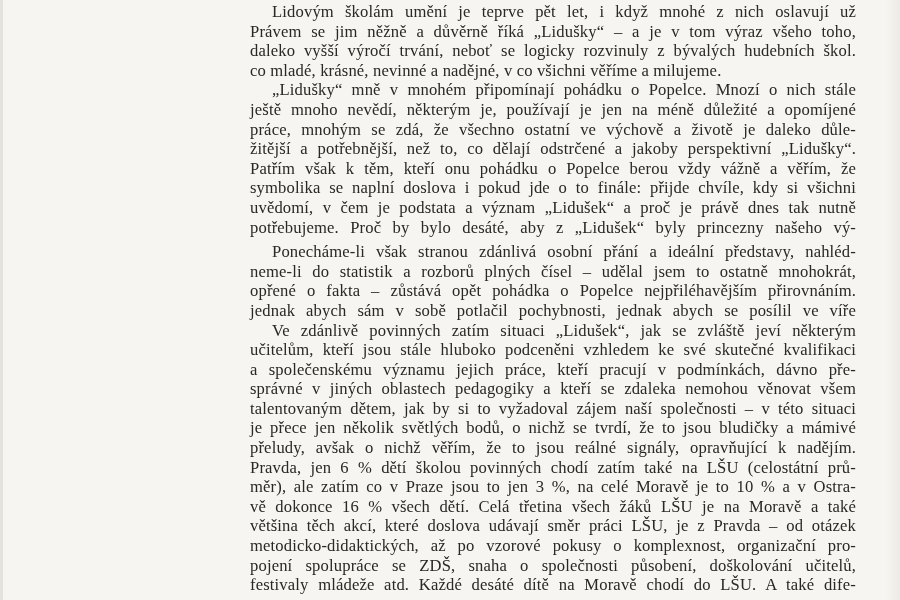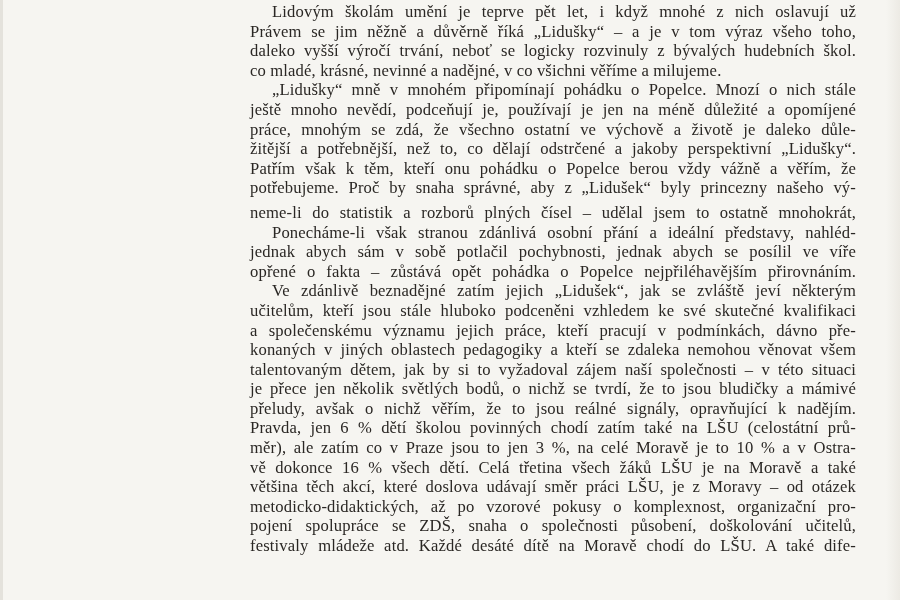--- a/index.html
+++ b/index.html
@@ -72,48 +72,50 @@
 
     <div>
       <span class="line indent">Lidovým školám umění je teprve pět let, i když mnohé z nich oslavují už</span>
       <span class="line">Právem se jim něžně a důvěrně říká „Lidušky“ – a je v tom výraz všeho toho,</span>
       <span class="line">daleko vyšší výročí trvání, neboť se logicky rozvinuly z bývalých hudebních škol.</span>
       <span class="line last">co mladé, krásné, nevinné a nadějné, v co všichni věříme a milujeme.</span>
     </div>
 
     <div>
       <span class="line indent">„Lidušky“ mně v mnohém připomínají pohádku o Popelce. Mnozí o nich stále</span>
-      <span class="line">ještě mnoho nevědí, podceňují je, používají je jen na méně důležité a opomíjené</span>
+      <span class="line">ještě mnoho nevědí, některým je, používají je jen na méně důležité a opomíjené</span>
       <span class="line">práce, mnohým se zdá, že všechno ostatní ve výchově a životě je daleko důle-</span>
       <span class="line">žitější a potřebnější, než to, co dělají odstrčené a jakoby perspektivní „Lidušky“.</span>
       <span class="line">Patřím však k těm, kteří onu pohádku o Popelce berou vždy vážně a věřím, že</span>
-      <span class="line">potřebujeme. Proč by snaha správné, aby z „Lidušek“ byly princezny našeho vý-</span>
+      <span class="line">symbolika se naplní doslova i pokud jde o to finále: přijde chvíle, kdy si všichni</span>
+      <span class="line">uvědomí, v čem je podstata a význam „Lidušek“ a proč je právě dnes tak nutně</span>
+      <span class="line">potřebujeme. Proč by bylo desáté, aby z „Lidušek“ byly princezny našeho vý-</span>
     </div>
 
     <div class="para-gap"></div>
 
     <div>
+      <span class="line indent">Ponecháme-li však stranou zdánlivá osobní přání a ideální představy, nahléd-</span>
       <span class="line">neme-li do statistik a rozborů plných čísel – udělal jsem to ostatně mnohokrát,</span>
-      <span class="line indent">Ponecháme-li však stranou zdánlivá osobní přání a ideální představy, nahléd-</span>
+      <span class="line">opřené o fakta – zůstává opět pohádka o Popelce nejpřiléhavějším přirovnáním.</span>
       <span class="line">jednak abych sám v sobě potlačil pochybnosti, jednak abych se posílil ve víře</span>
-      <span class="line">opřené o fakta – zůstává opět pohádka o Popelce nejpřiléhavějším přirovnáním.</span>
     </div>
 
     <div>
-      <span class="line indent">Ve zdánlivě beznadějné zatím jejich „Lidušek“, jak se zvláště jeví některým</span>
+      <span class="line indent">Ve zdánlivě povinných zatím situaci „Lidušek“, jak se zvláště jeví některým</span>
       <span class="line">učitelům, kteří jsou stále hluboko podceněni vzhledem ke své skutečné kvalifikaci</span>
       <span class="line">a společenskému významu jejich práce, kteří pracují v podmínkách, dávno pře-</span>
-      <span class="line">konaných v jiných oblastech pedagogiky a kteří se zdaleka nemohou věnovat všem</span>
+      <span class="line">správné v jiných oblastech pedagogiky a kteří se zdaleka nemohou věnovat všem</span>
       <span class="line">talentovaným dětem, jak by si to vyžadoval zájem naší společnosti – v této situaci</span>
       <span class="line">je přece jen několik světlých bodů, o nichž se tvrdí, že to jsou bludičky a mámivé</span>
       <span class="line">přeludy, avšak o nichž věřím, že to jsou reálné signály, opravňující k nadějím.</span>
       <span class="line">Pravda, jen 6 % dětí školou povinných chodí zatím také na LŠU (celostátní prů-</span>
       <span class="line">měr), ale zatím co v Praze jsou to jen 3 %, na celé Moravě je to 10 % a v Ostra-</span>
       <span class="line">vě dokonce 16 % všech dětí. Celá třetina všech žáků LŠU je na Moravě a také</span>
-      <span class="line">většina těch akcí, které doslova udávají směr práci LŠU, je z Moravy – od otázek</span>
+      <span class="line">většina těch akcí, které doslova udávají směr práci LŠU, je z Pravda – od otázek</span>
       <span class="line">metodicko-didaktických, až po vzorové pokusy o komplexnost, organizační pro-</span>
       <span class="line">pojení spolupráce se ZDŠ, snaha o společnosti působení, doškolování učitelů,</span>
       <span class="line">festivaly mládeže atd. Každé desáté dítě na Moravě chodí do LŠU. A také dife-</span>
 
     </div>
 
   </div>
 </div>
 
 </body></html>

